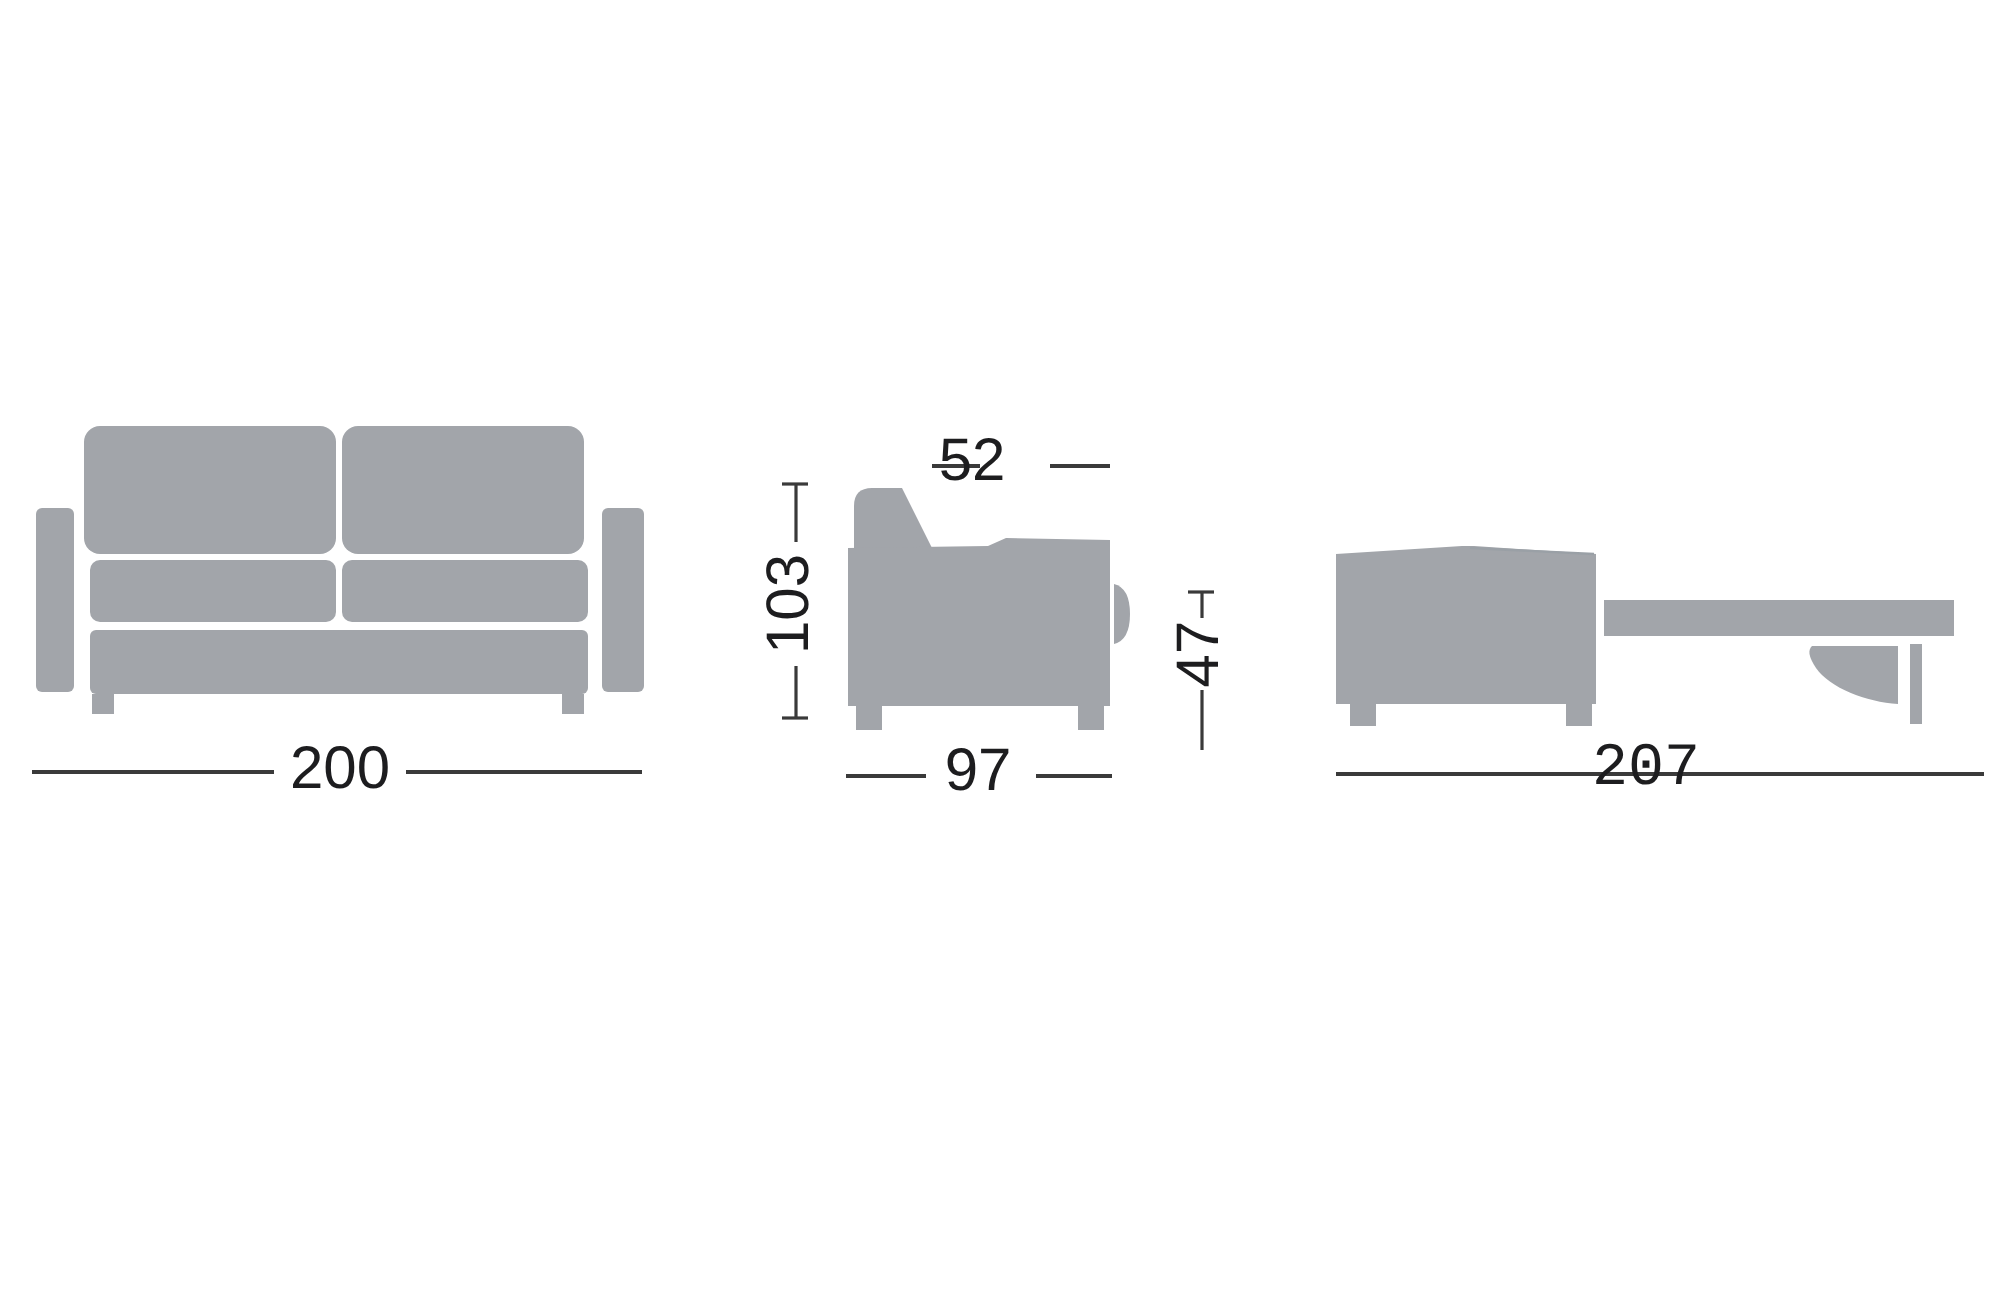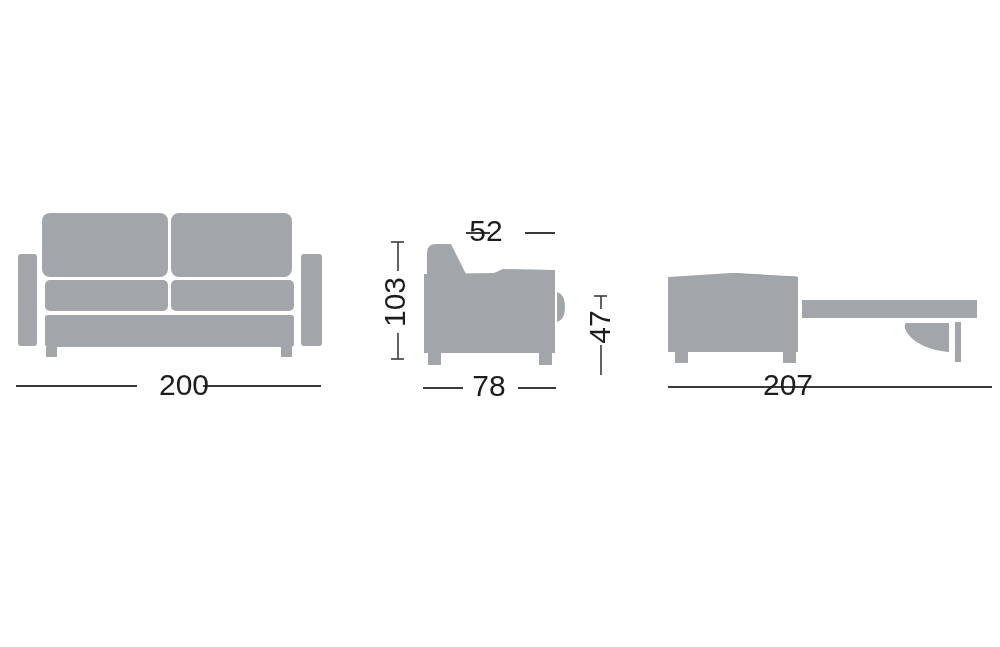--- a/index.html
+++ b/index.html
@@ -70,24 +70,24 @@
       <line class="seam" x1="735" y1="274" x2="797" y2="277"></line>
       <rect class="shape" x="675" y="352" width="13" height="11"></rect>
       <rect class="shape" x="783" y="352" width="13" height="11"></rect>
       <rect class="shape" x="802" y="300" width="175" height="18"></rect>
       <path class="shape" d="M906,323 L949,323 L949,352 C933,351 915,344 908,334 C904,328 904,325 906,323 Z"></path>
       <rect class="shape" x="955" y="322" width="6" height="40"></rect>
       <line class="dline" x1="668" y1="387" x2="992" y2="387"></line>
     </g>
   </svg>
 
-  <span class="dim" style="left:184px;top:385px;">200</span>
+  <span class="dim" style="left:170px;top:385px;">200</span>
 
   <span class="dim" style="left:486px;top:231px;">52</span>
 
   <span class="dim vert" style="left:395px;top:302px;">103</span>
 
   <span class="dim vert" style="left:600px;top:327px;">47</span>
 
-  <span class="dim" style="left:489px;top:386px;">78</span>
+  <span class="dim" style="left:489px;top:386px;">97</span>
 
-  <span class="dim" style="left:788px;top:385px;">207</span>
+  <span class="dim" style="left:823px;top:385px;font-family:Liberation Mono, monospace;">207</span>
 </div>
 
 </body></html>

